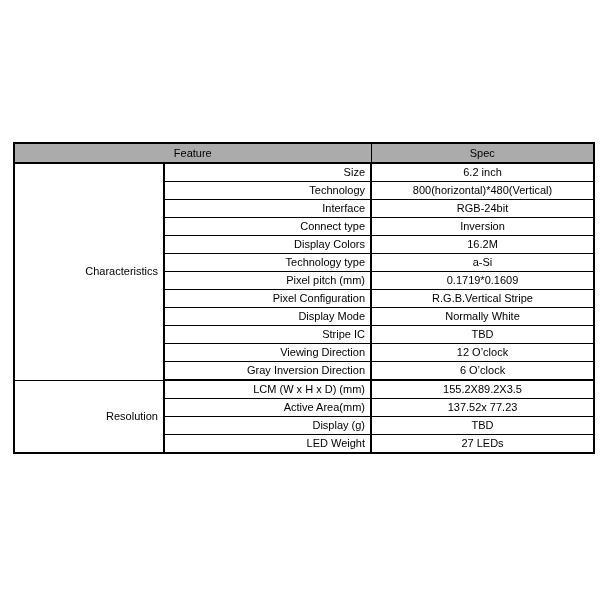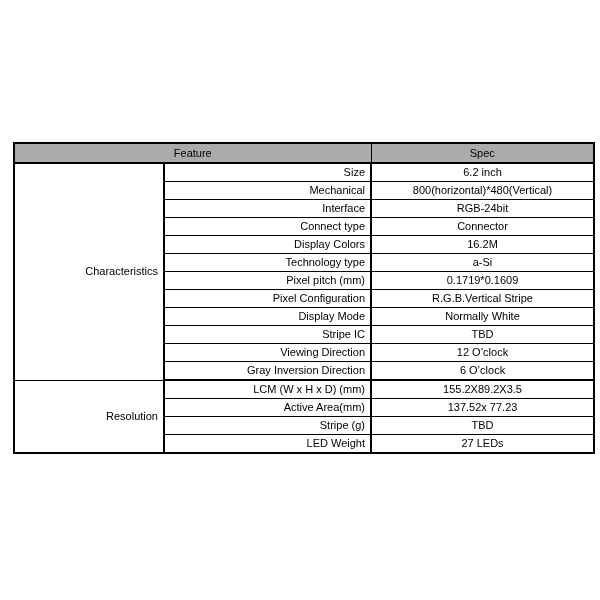--- a/index.html
+++ b/index.html
@@ -78,30 +78,30 @@
         <th>Spec</th>
       </tr>
     </thead>
     <tbody>
       <tr>
         <td class="cat" rowspan="12">Characteristics</td>
         <td class="feat">Size</td>
         <td class="spec">6.2 inch</td>
       </tr>
       <tr>
-        <td class="feat">Mechanical</td>
+        <td class="feat">Technology</td>
         <td class="spec">800(horizontal)*480(Vertical)</td>
       </tr>
       <tr>
         <td class="feat">Interface</td>
         <td class="spec">RGB-24bit</td>
       </tr>
       <tr>
         <td class="feat">Connect type</td>
-        <td class="spec">Connector</td>
+        <td class="spec">Inversion</td>
       </tr>
       <tr>
         <td class="feat">Display Colors</td>
         <td class="spec">16.2M</td>
       </tr>
       <tr>
         <td class="feat">Technology type</td>
         <td class="spec">a-Si</td>
       </tr>
       <tr>
@@ -131,21 +131,21 @@
       <tr>
         <td class="cat" rowspan="4">Resolution</td>
         <td class="feat">LCM (W x H x D) (mm)</td>
         <td class="spec">155.2X89.2X3.5</td>
       </tr>
       <tr>
         <td class="feat">Active Area(mm)</td>
         <td class="spec">137.52x 77.23</td>
       </tr>
       <tr>
-        <td class="feat">Stripe (g)</td>
+        <td class="feat">Display (g)</td>
         <td class="spec">TBD</td>
       </tr>
       <tr>
         <td class="feat">LED Weight</td>
         <td class="spec">27 LEDs</td>
       </tr>
     </tbody>
   </table>
 </div>
 

